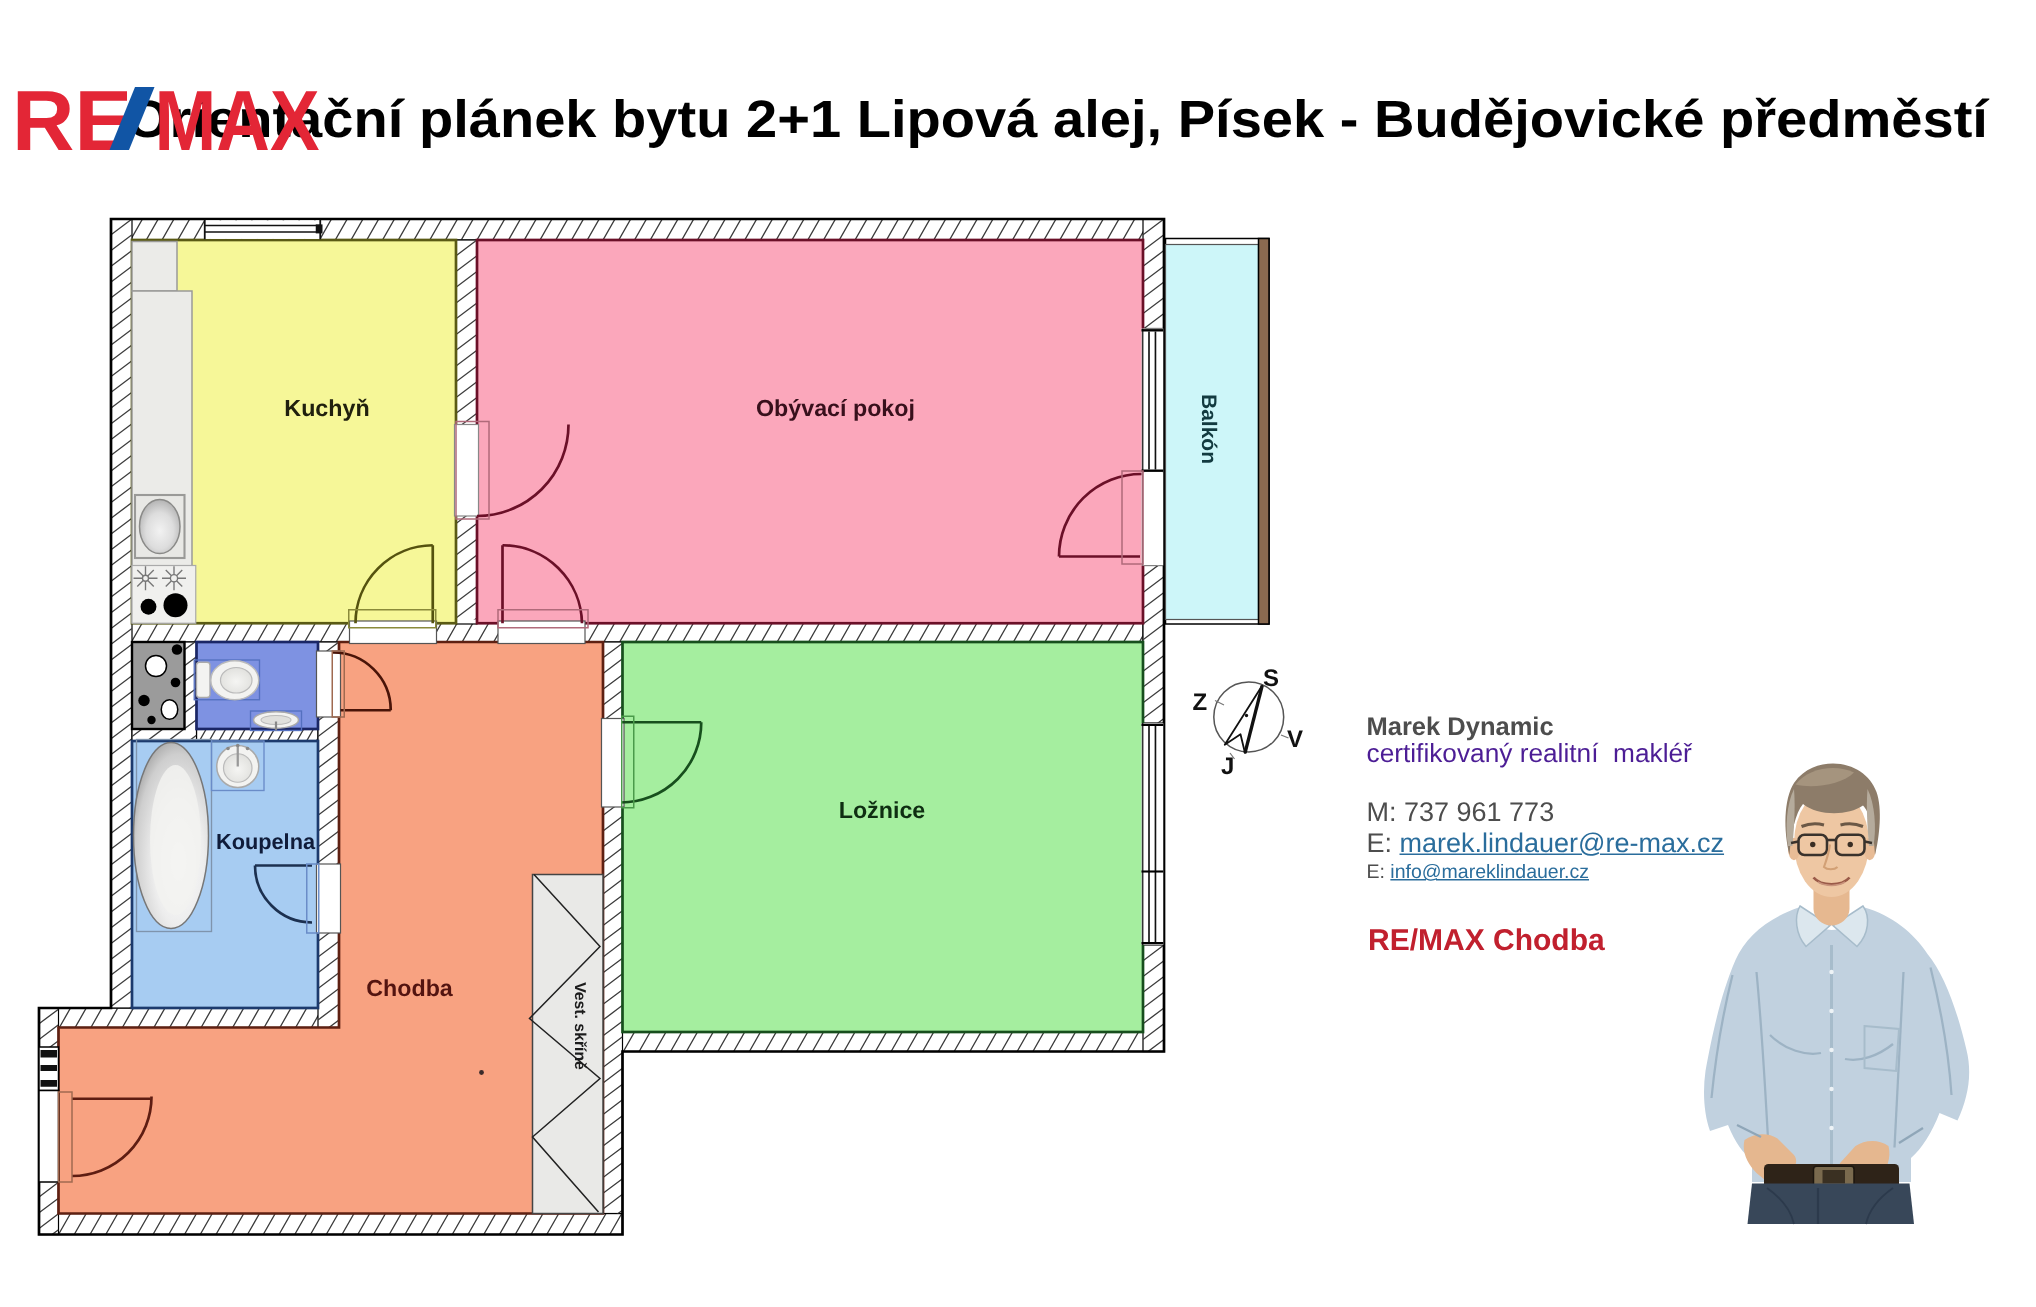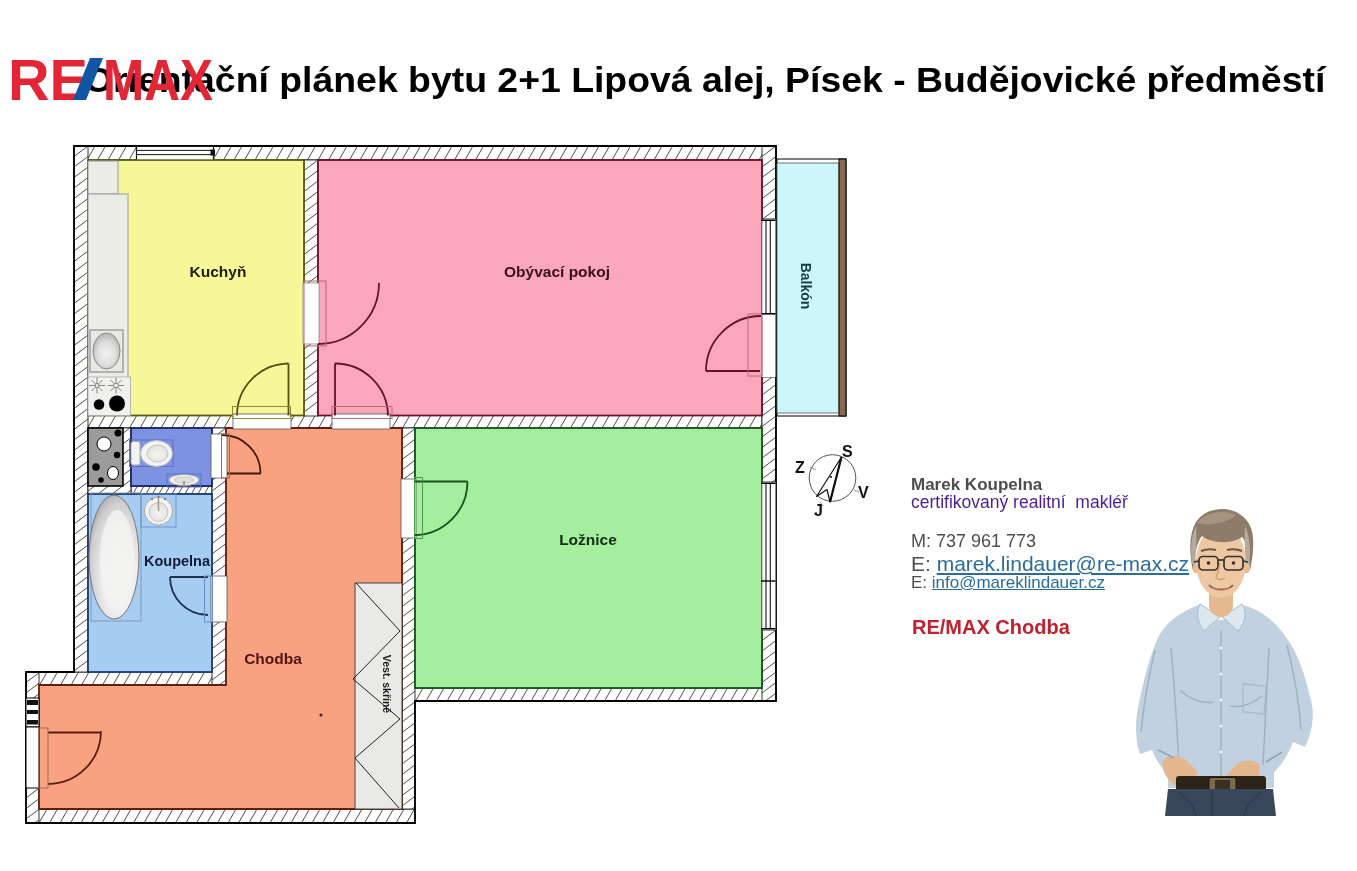--- a/index.html
+++ b/index.html
@@ -350,29 +350,29 @@
 </svg>
 
 <svg class="abs" style="left:0;top:0;z-index:5;" width="300" height="120" viewBox="0 0 300 120" xmlns="http://www.w3.org/2000/svg">
   <text x="8" y="100" font-family="Liberation Sans, sans-serif" font-weight="bold" font-size="57" fill="#e32636" textLength="80" lengthAdjust="spacingAndGlyphs">RE</text>
   <polygon points="90,58 103,58 86,100 73,100" fill="#1155a5"></polygon>
   <text x="103" y="100" font-family="Liberation Sans, sans-serif" font-weight="bold" font-size="57" fill="#e32636" textLength="110" lengthAdjust="spacingAndGlyphs">MAX</text>
 </svg>
 
 <div class="abs" style="left:84px;top:60px;font-size:35px;font-weight:bold;color:#000;white-space:nowrap;transform:scaleX(1.068);transform-origin:left top;">Orientační plánek bytu 2+1 Lipová alej, Písek - Budějovické předměstí</div>
 
-<div class="abs" style="left:911px;top:475px;font-size:17px;font-weight:bold;color:#4d4d4d;">Marek Koupelna</div>
+<div class="abs" style="left:911px;top:475px;font-size:17px;font-weight:bold;color:#4d4d4d;">Marek Dynamic</div>
 
 <div class="abs" style="left:911px;top:492px;font-size:17.5px;color:#4c1d95;">certifikovaný realitní&nbsp; makléř</div>
 
 <div class="abs" style="left:911px;top:531px;font-size:18px;color:#4d4d4d;">M: 737 961 773</div>
 
-<div class="abs" style="left:911px;top:552px;font-size:21px;color:#4d4d4d;">E: <span style="color:#2a6d9c;text-decoration:underline;">marek.lindauer@re-max.cz</span></div>
-
-<div class="abs" style="left:911px;top:573px;font-size:17px;color:#4d4d4d;">E: <span style="color:#2a6d9c;text-decoration:underline;">info@mareklindauer.cz</span></div>
+<div class="abs" style="left:911px;top:552px;font-size:18px;color:#4d4d4d;">E: <span style="color:#2a6d9c;text-decoration:underline;">marek.lindauer@re-max.cz</span></div>
+
+<div class="abs" style="left:911px;top:573px;font-size:13px;color:#4d4d4d;">E: <span style="color:#2a6d9c;text-decoration:underline;">info@mareklindauer.cz</span></div>
 
 <div class="abs" style="left:912px;top:616px;font-size:20px;font-weight:bold;color:#c1202e;">RE/MAX Chodba</div>
 
 <svg class="abs" style="left:1100px;top:490px" width="257" height="381" viewBox="1100 490 257 381" xmlns="http://www.w3.org/2000/svg">
 
   <path d="M1199,605 C1179,612 1164,624 1157,640 C1147,663 1141,692 1137,714 C1135,728 1136,743 1140,754 L1152,750 C1157,762 1162,769 1168,773 L1168,788 L1274,788 L1274,772 C1281,766 1288,755 1293,742 L1305,747 C1312,732 1315,716 1311,700 C1305,674 1296,649 1285,636 C1276,622 1261,610 1243,605 C1235,615 1228,620 1221,620 C1214,620 1205,612 1199,605 Z" fill="#c1d1df"></path>
 
   <g stroke="#9db3c4" stroke-width="1.5" fill="none">
     <path d="M1171,648 C1175,690 1177,730 1179,765"></path>
     <path d="M1269,648 C1267,690 1265,730 1263,765"></path>

